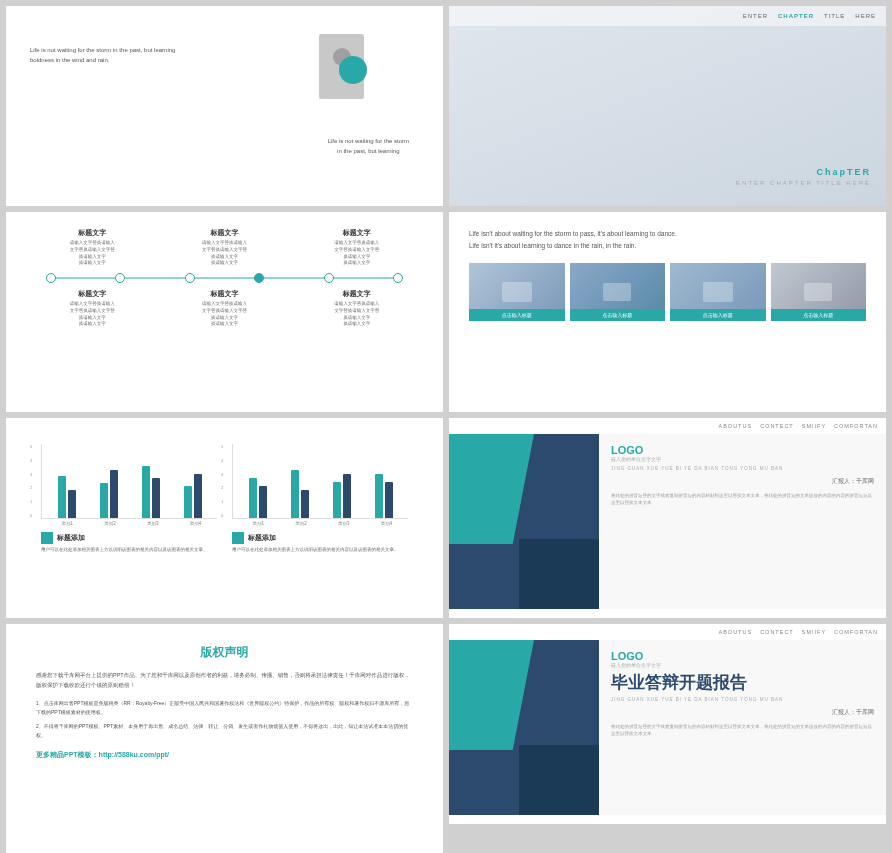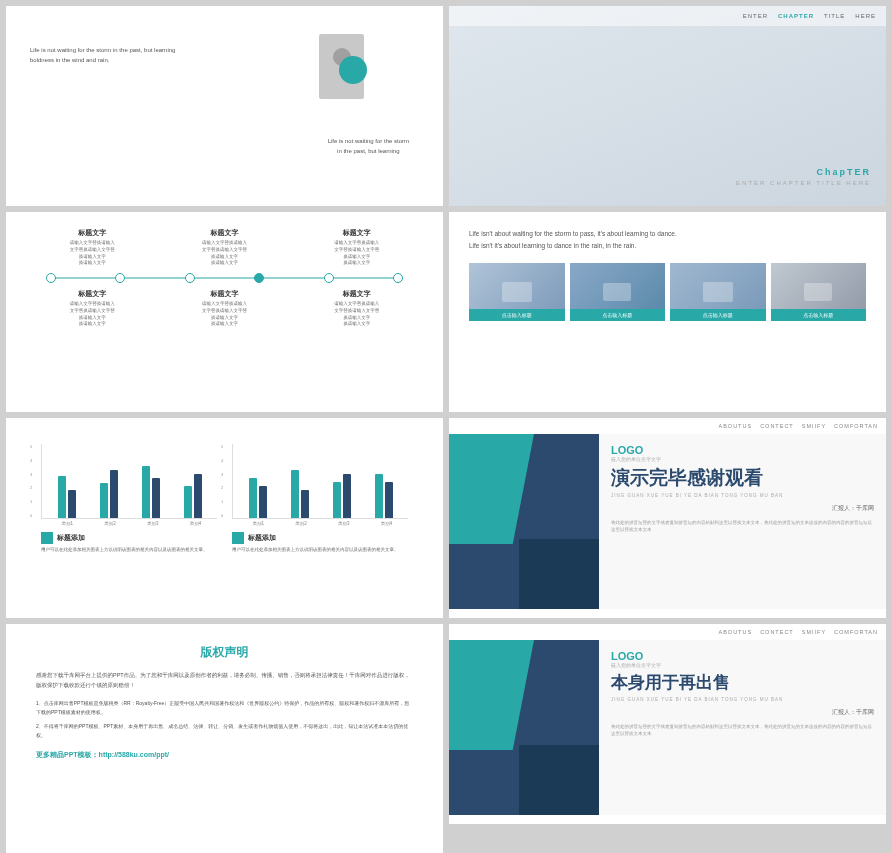--- a/index.html
+++ b/index.html
@@ -283,21 +283,20 @@
       <div style="width:150px; background:#2c4a6e; position:relative; overflow:hidden; flex-shrink:0;">
         <div style="position:absolute; top:0; left:0; width:85px; height:110px; background:#29a8a8; clip-path:polygon(0 0, 100% 0, 75% 100%, 0 100%);"></div>
         <div style="position:absolute; bottom:0; right:0; width:80px; height:70px; background:#1a3a56;"></div>
       </div>
 
       <div style="flex:1; padding:10px 12px; background:#f8f8f8; display:flex; flex-direction:column;">
         <div>
           <div style="font-size:11px; font-weight:bold; color:#29a8a8;">LOGO</div>
           <div style="font-size:5px; color:#aaa;">嵌入您的单位名字文字</div>
         </div>
-        <div style="font-size:19px; font-weight:bold; color:#2c4a6e; margin-top:6px; line-height:1.1;">演示完毕感谢观看</div>
         <div style="font-size:4.5px; color:#aaa; letter-spacing:1px; margin-top:4px;">JING GUAN XUE YUE BI YE DA BIAN TONG YONG MU BAN</div>
         <div style="font-size:6px; color:#666; text-align:right; margin-top:6px;">汇报人：千库网</div>
         <div style="font-size:4.5px; color:#999; line-height:1.6; margin-top:6px;">将此处的拼音短替的文字或者复制拼音短的内容粘贴到这里以替换文本文本，将此处的拼音短的文本连接的内容的内容的拼音短短以这里以替换文本文本</div>
       </div>
     </div>
   </div>
 
   <div class="slide slide-7">
     <div style="font-size:12px; font-weight:bold; color:#29a8a8; text-align:center; margin-bottom:10px;">版权声明</div>
     <div style="font-size:5.5px; color:#555; line-height:1.8; margin-bottom:8px;">感谢您下载千库网平台上提供的PPT作品。为了您和千库网以及原创作者的利益，请务必制、传播、销售，否则将承担法律责任！千库网对作品进行版权，版权保护下载收款还行个镇的原则赔偿！</div>
@@ -316,21 +315,21 @@
     <div style="display:flex; height:175px;">
       <div style="width:150px; background:#2c4a6e; position:relative; overflow:hidden; flex-shrink:0;">
         <div style="position:absolute; top:0; left:0; width:85px; height:110px; background:#29a8a8; clip-path:polygon(0 0, 100% 0, 75% 100%, 0 100%);"></div>
         <div style="position:absolute; bottom:0; right:0; width:80px; height:70px; background:#1a3a56;"></div>
       </div>
       <div style="flex:1; padding:10px 12px; background:#f8f8f8; display:flex; flex-direction:column;">
         <div>
           <div style="font-size:11px; font-weight:bold; color:#29a8a8;">LOGO</div>
           <div style="font-size:5px; color:#aaa;">嵌入您的单位名字文字</div>
         </div>
-        <div style="font-size:17px; font-weight:bold; color:#2c4a6e; margin-top:6px; line-height:1.1;">本身用于再出售</div>
+        <div style="font-size:17px; font-weight:bold; color:#2c4a6e; margin-top:6px; line-height:1.1;">毕业答辩开题报告</div>
         <div style="font-size:4.5px; color:#aaa; letter-spacing:1px; margin-top:4px;">JING GUAN XUE YUE BI YE DA BIAN TONG YONG MU BAN</div>
         <div style="font-size:6px; color:#666; text-align:right; margin-top:6px;">汇报人：千库网</div>
         <div style="font-size:4.5px; color:#999; line-height:1.6; margin-top:6px;">将此处的拼音短替的文字或者复制拼音短的内容粘贴到这里以替换文本文本，将此处的拼音短的文本连接的内容的内容的拼音短短以这里以替换文本文本</div>
       </div>
     </div>
   </div>
 
 </div>
 
 </body></html>

